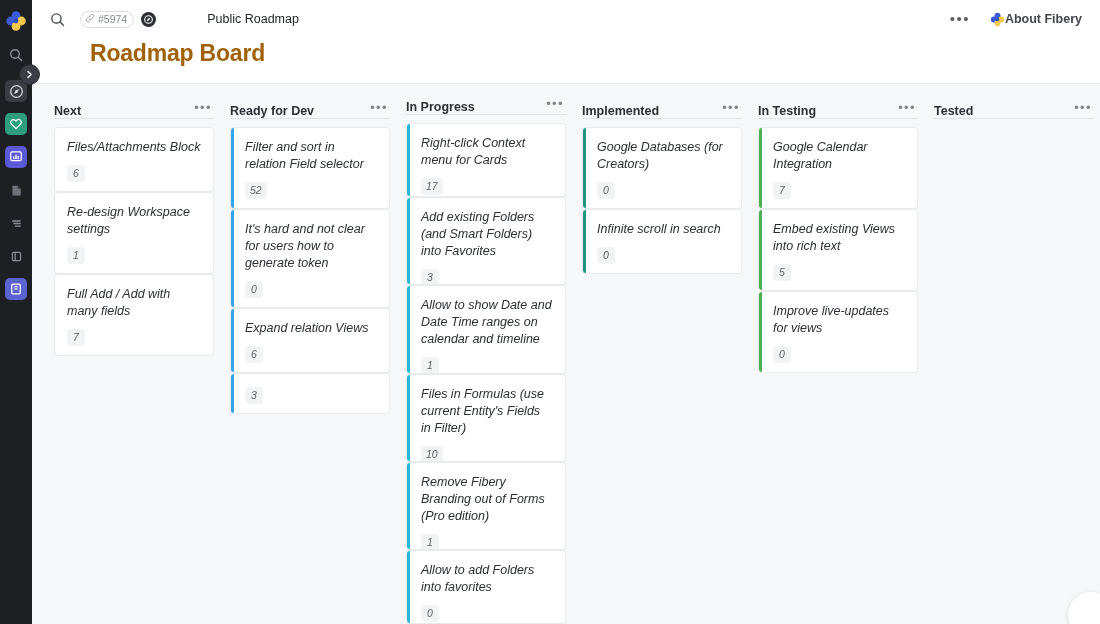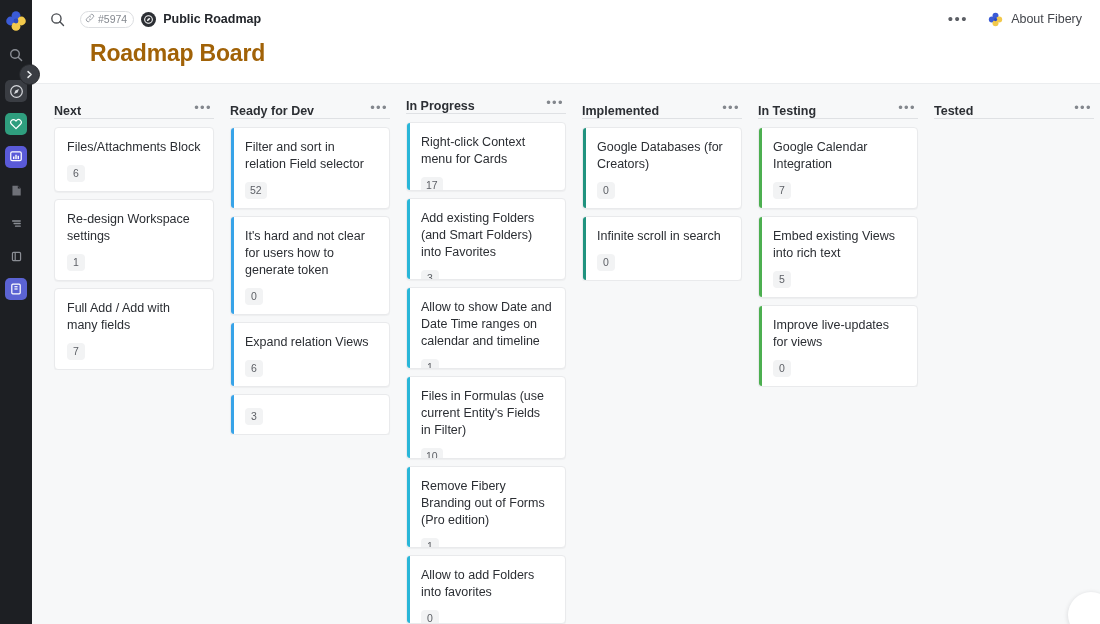--- a/index.html
+++ b/index.html
@@ -92,35 +92,36 @@
     background: #fff;
     line-height: 13px;
   }
   .crumb-app-icon {
     width: 15px; height: 15px; border-radius: 50%;
     background: #2c2f34;
     display: flex; align-items: center; justify-content: center;
     color: #fff;
   }
   .crumb-name {
-    font-size: 12.5px; font-weight: bold; color: #23262b;
-    cursor: pointer;
+    font-size: 12.5px; font-weight: normal; color: #23262b;
+    cursor: pointer;
+    margin-left: 44px;
   }
   .tb-right {
     margin-left: auto;
     display: flex; align-items: center; gap: 2px;
   }
   .tb-dots {
     color: #5c5f65; font-size: 15px; letter-spacing: 1.5px;
     padding: 2px 10px; cursor: pointer; line-height: 12px;
   }
   .tb-about {
-    display: flex; align-items: center; gap: 8px;
+    display: flex; align-items: center; gap: 0;
     font-size: 12.5px; color: #43464c;
-    padding: 2px 4px 2px 8px; cursor: pointer;
+    padding: 2px 4px 2px 8px; cursor: pointer; font-weight: bold;
   }
 
   
   .page-title-wrap {
     flex: 0 0 auto;
     padding: 2px 0 16px 58px;
     background: #ffffff;
   }
   .page-title {
     font-size: 23px; font-weight: bold; color: #a16207;
@@ -154,23 +155,24 @@
   .col-dots {
     margin-left: auto;
     color: #83878d; font-size: 13px; letter-spacing: 1.4px;
     line-height: 8px; cursor: pointer; padding: 3px 2px 6px 6px;
   }
   .col-rule {
     height: 1px; background: #dfe1e4;
     margin: 0 8px 8px 8px;
   }
   .col-body {
-    display: flex; flex-direction: column; gap: 7px;
+    display: flex; flex-direction: column; 
     padding: 0 8px;
     overflow: hidden;
+    font-style: italic;
   }
   .card {
     background: #ffffff;
     border: 1px solid #e9eaec;
     border-radius: 4px;
     padding: 11px 12px 9px 12px;
     box-shadow: 0 1px 1px rgba(20,22,26,0.04);
     cursor: pointer;
     position: relative;
     overflow: hidden;

